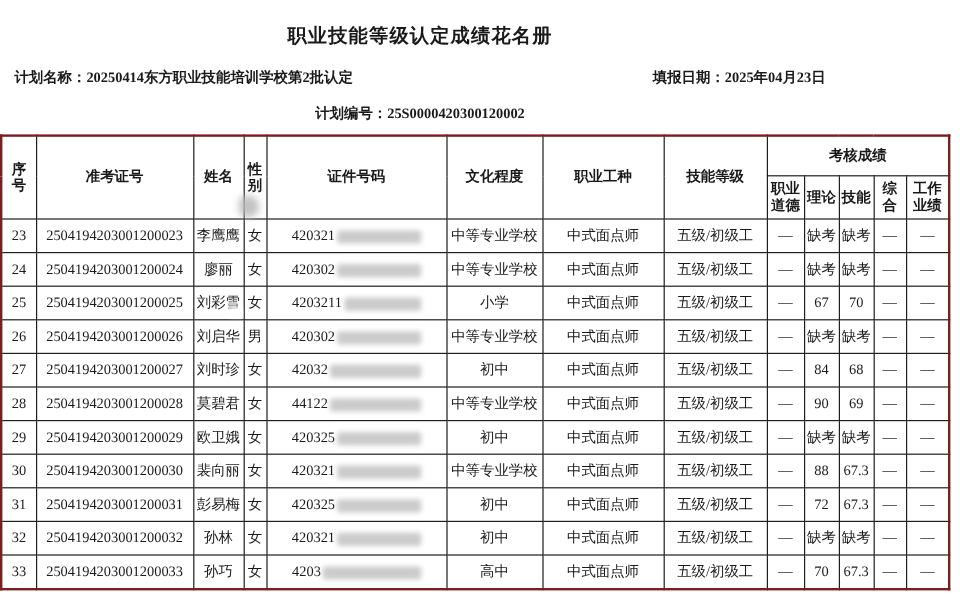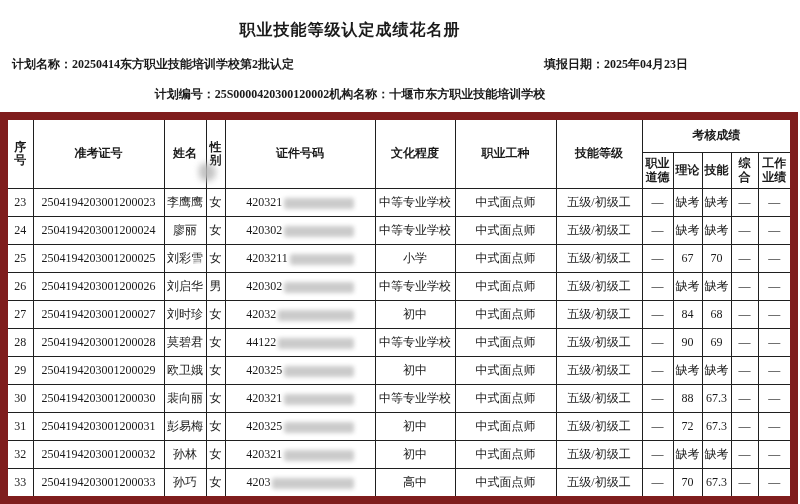--- a/index.html
+++ b/index.html
@@ -42,21 +42,21 @@
     line-height: 1.12;
   }
   table.roster th, table.roster td {
     border: 1px solid #1f1f1f;
     text-align: center;
     vertical-align: middle;
     padding: 1px 2px;
     overflow: hidden;
     word-break: break-all;
   }
-  table.roster { border: 8px solid #7f1d1d; }
+  table.roster { border: 2px solid #7f1d1d; }
   table.roster th { font-weight: 600; }
   thead tr.h1 th { height: 30px; }
   thead tr.h2 th { height: 33px; }
   tbody td { height: 25px; }
   td.edu-cell { padding: 0 9px; }
   .id-cell { white-space: nowrap; }
   .redact {
     display: inline-block;
     height: 11px;
     border-radius: 2px;
@@ -102,23 +102,20 @@
       <span>计划名称：</span><span>20250414东方职业技能培训学校第2批认定</span>
     </div>
     <div>
       <span>填报日期：</span><span>2025年04月23日</span>
     </div>
   </div>
 
   <div class="meta-row second">
     <div>
       <span>计划编号：</span><span>25S0000420300120002</span>
-    </div>
-    <div>
-      <span>机构名称：</span><span>十堰市东方职业技能培训学校</span>
     </div>
   </div>
 
   <table class="roster">
     <colgroup>
       <col style="width:29px">
         <col style="width:131px">
         <col style="width:42px">
         <col style="width:19px">
       <col style="width:150px">

